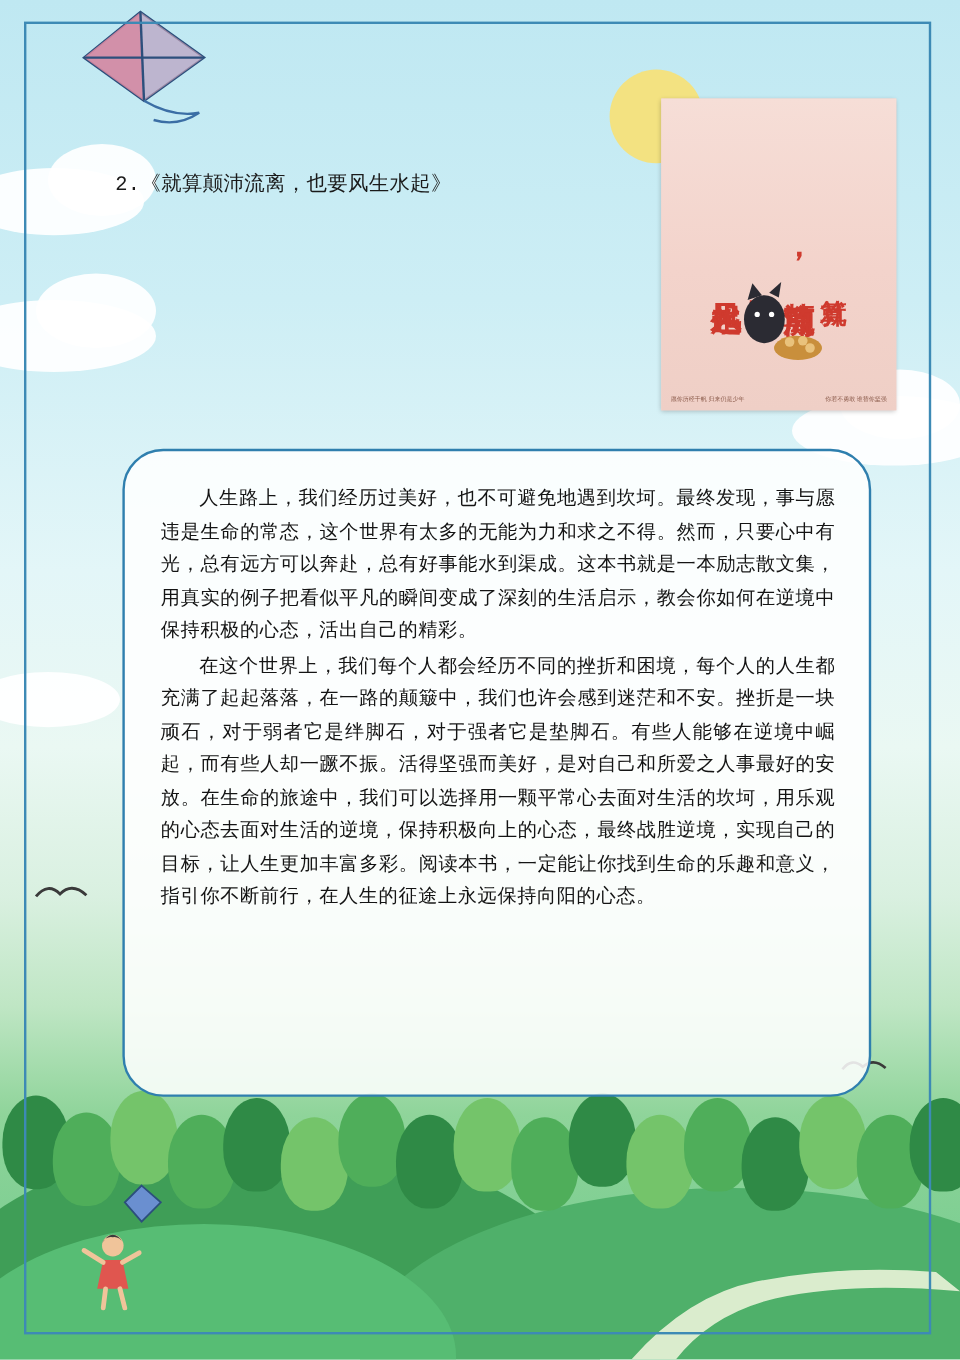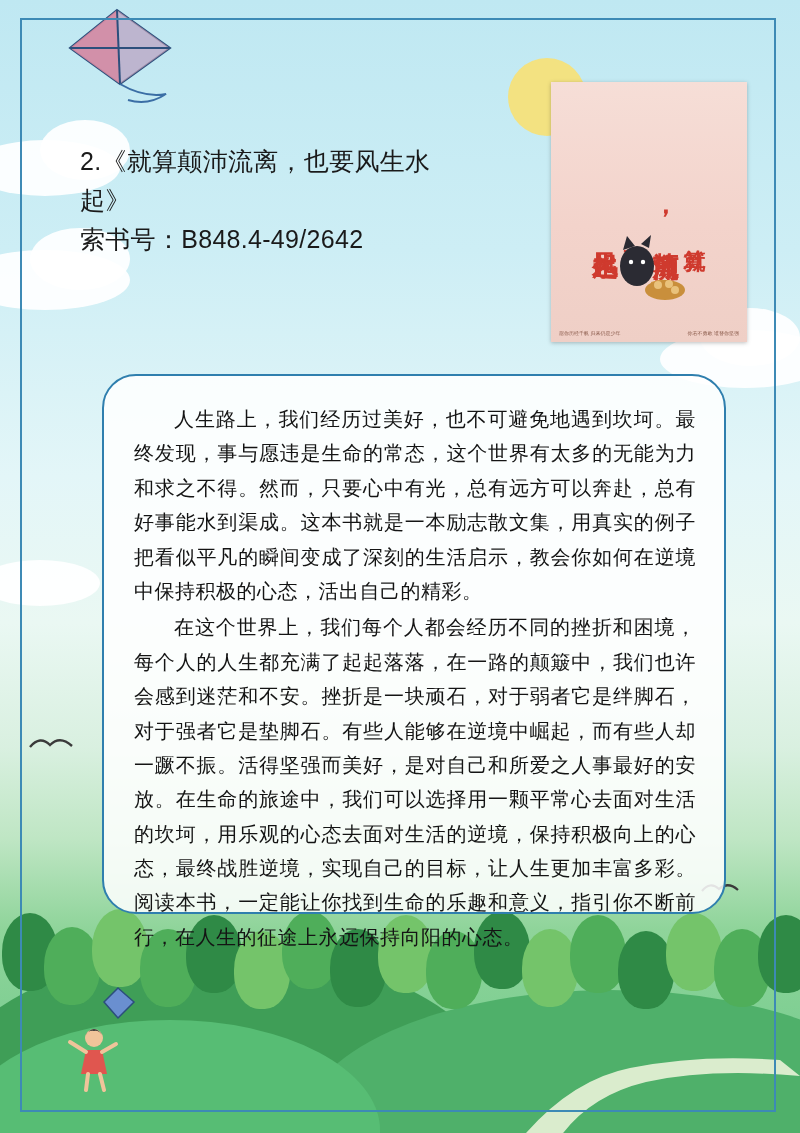--- a/index.html
+++ b/index.html
@@ -69,28 +69,28 @@
     left: 20px; top: 18px;
     width: 756px; height: 1094px;
     border: 2px solid #3d8ab5;
     box-sizing: border-box;
     pointer-events: none;
   }
 
   
   .book-info {
     position: absolute;
-    left: 80px;
+    left: 96px;
     top: 142px;
     width: 390px;
     color: #1a1a1a;
-    font-size: 25px;
+    font-size: 17px;
     line-height: 1.55;
     letter-spacing: .3px;
-    font-family: Liberation Sans, sans-serif;
+    font-family: Liberation Mono, monospace;
   }
   .book-info div { white-space: pre-wrap; }
 
   
   .cover {
     position: absolute;
     left: 551px; top: 82px;
     width: 196px; height: 260px;
     background: #f3d7d1;
     box-shadow: 0 1px 4px rgba(0,0,0,.25);
@@ -147,21 +147,21 @@
     width: 624px; height: 540px;
     background: rgba(255,255,255,.86);
     border: 2px solid #2f7fae;
     border-radius: 34px;
     box-sizing: border-box;
     padding: 26px 28px 18px 30px;
   }
   .bubble p {
     margin: 0;
     color: #141414;
-    font-size: 20px;
+    font-size: 16px;
     line-height: 1.72;
     text-indent: 2em;
     letter-spacing: .5px;
     text-align: justify;
     font-family: Liberation Serif, serif;
   }
   .bubble p + p { margin-top: 2px; }
 
   
   .girl { position: absolute; left: 64px; top: 1022px; width: 60px; height: 70px; }
@@ -249,21 +249,20 @@
   <div class="bird" style="left:100px; top:986px;">
     <svg width="40" height="40" viewBox="0 0 40 40">
         <polygon points="18,2 34,16 18,32 4,16" fill="#6a8fd0" stroke="#2c4f7c" stroke-width="1.5"></polygon>
       </svg>
   </div>
 
   <div class="frame"></div>
 
   <div class="book-info">
     <div>2.《就算颠沛流离，也要风生水起》</div>
-    <div>索书号：B848.4-49/2642</div>
   </div>
 
   <div class="cover">
     <div class="cover-inner"></div>
     <div class="cover-title">
       <div class="vcol a">就算</div>
       <div class="vcol b">颠沛流离，</div>
       <div class="vcol c">也要</div>
       <div class="vcol b">风生水起</div>
     </div>

